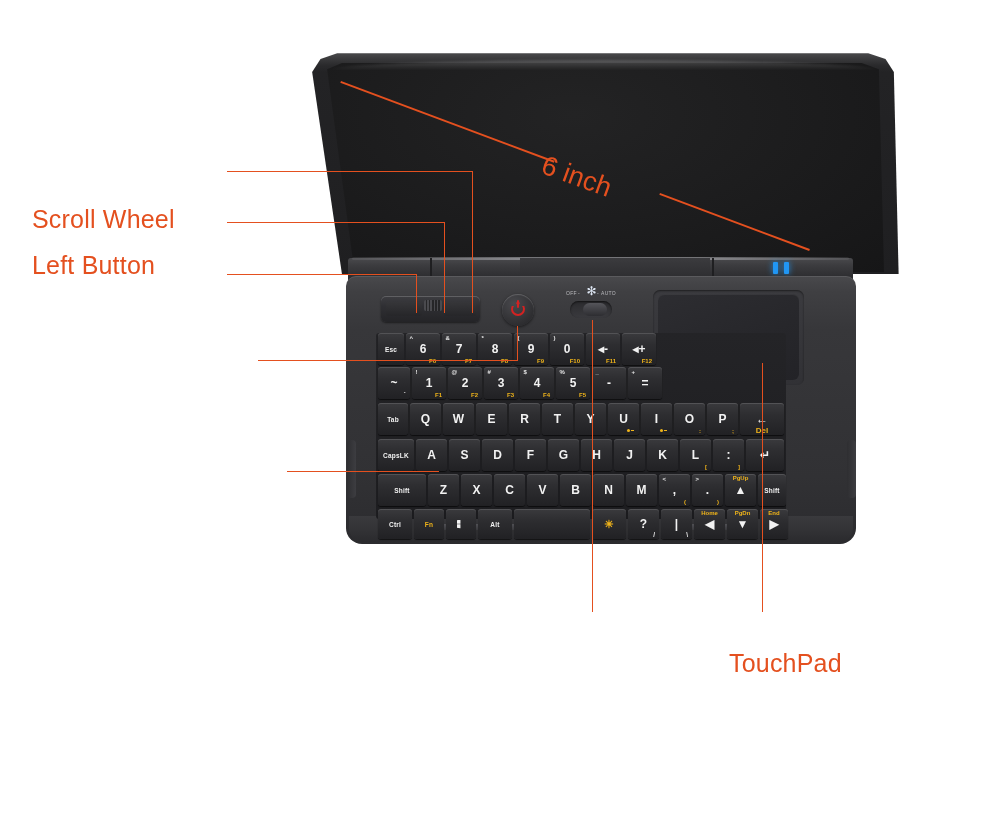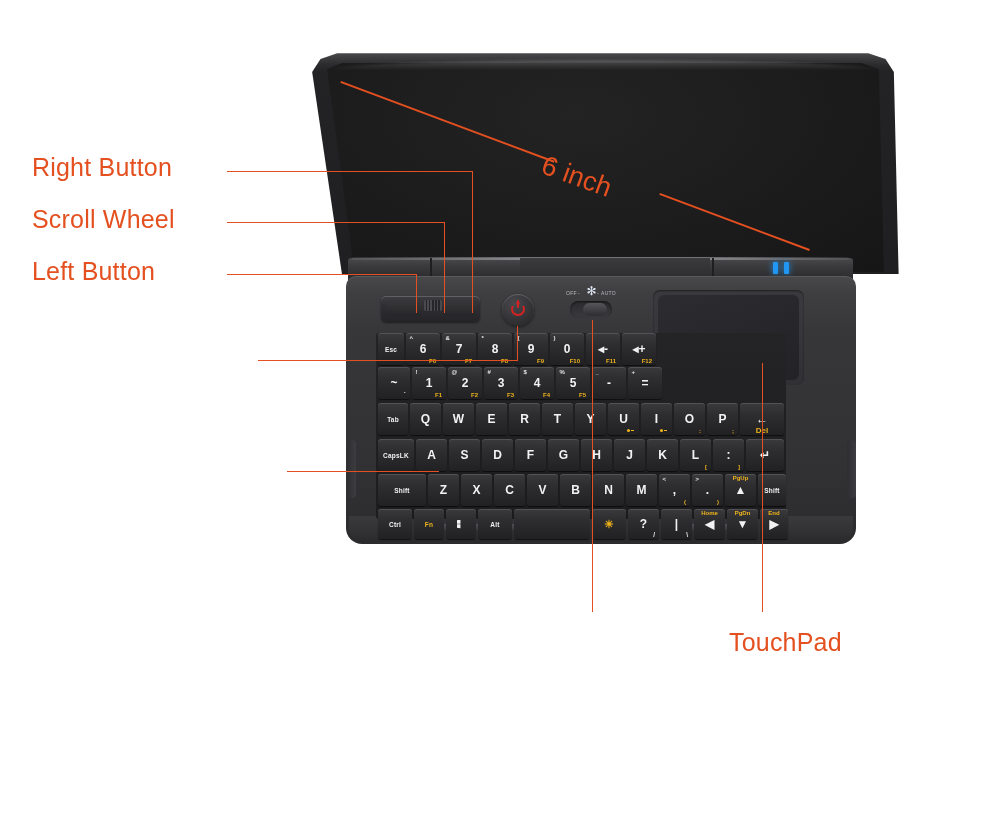--- a/index.html
+++ b/index.html
@@ -486,24 +486,23 @@
           <span class="main">▼</span>
           <span class="tc-y">PgDn</span>
         </div>
         <div class="key" style="width: 28px; height: 30px;">
           <span class="main">▶</span>
           <span class="tc-y">End</span>
         </div>
       </div>
     </div>
 
-  <div class="callout" style="left:32px;top:155px;">Right Button</div>
   <div class="callout" style="left:32px;top:207px;">Scroll Wheel</div>
-  <div class="callout" style="left:32px;top:259px;text-align:center;">Left Button</div>
-  <div class="callout" style="left:729px;top:630px;text-align:center;">TouchPad</div>
+  <div class="callout" style="left:32px;top:253px;text-align:center;">Left Button</div>
+  <div class="callout" style="left:729px;top:651px;text-align:center;">TouchPad</div>
 
   <div class="leader h" style="left:227px;top:171px;width:246px;"></div>
   <div class="leader v" style="left:472px;top:171px;height:142px;"></div>
 
   <div class="leader h" style="left:227px;top:222px;width:218px;"></div>
   <div class="leader v" style="left:444px;top:222px;height:91px;"></div>
 
   <div class="leader h" style="left:227px;top:274px;width:190px;"></div>
   <div class="leader v" style="left:416px;top:274px;height:39px;"></div>
 

